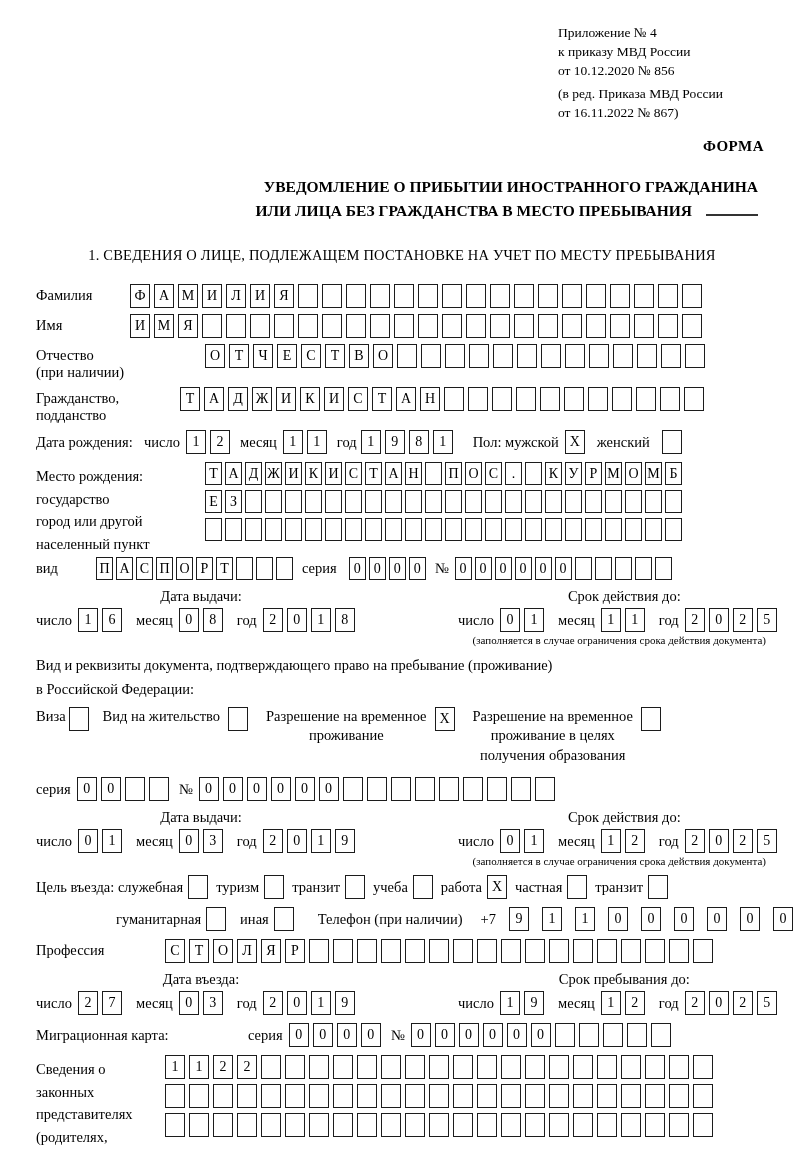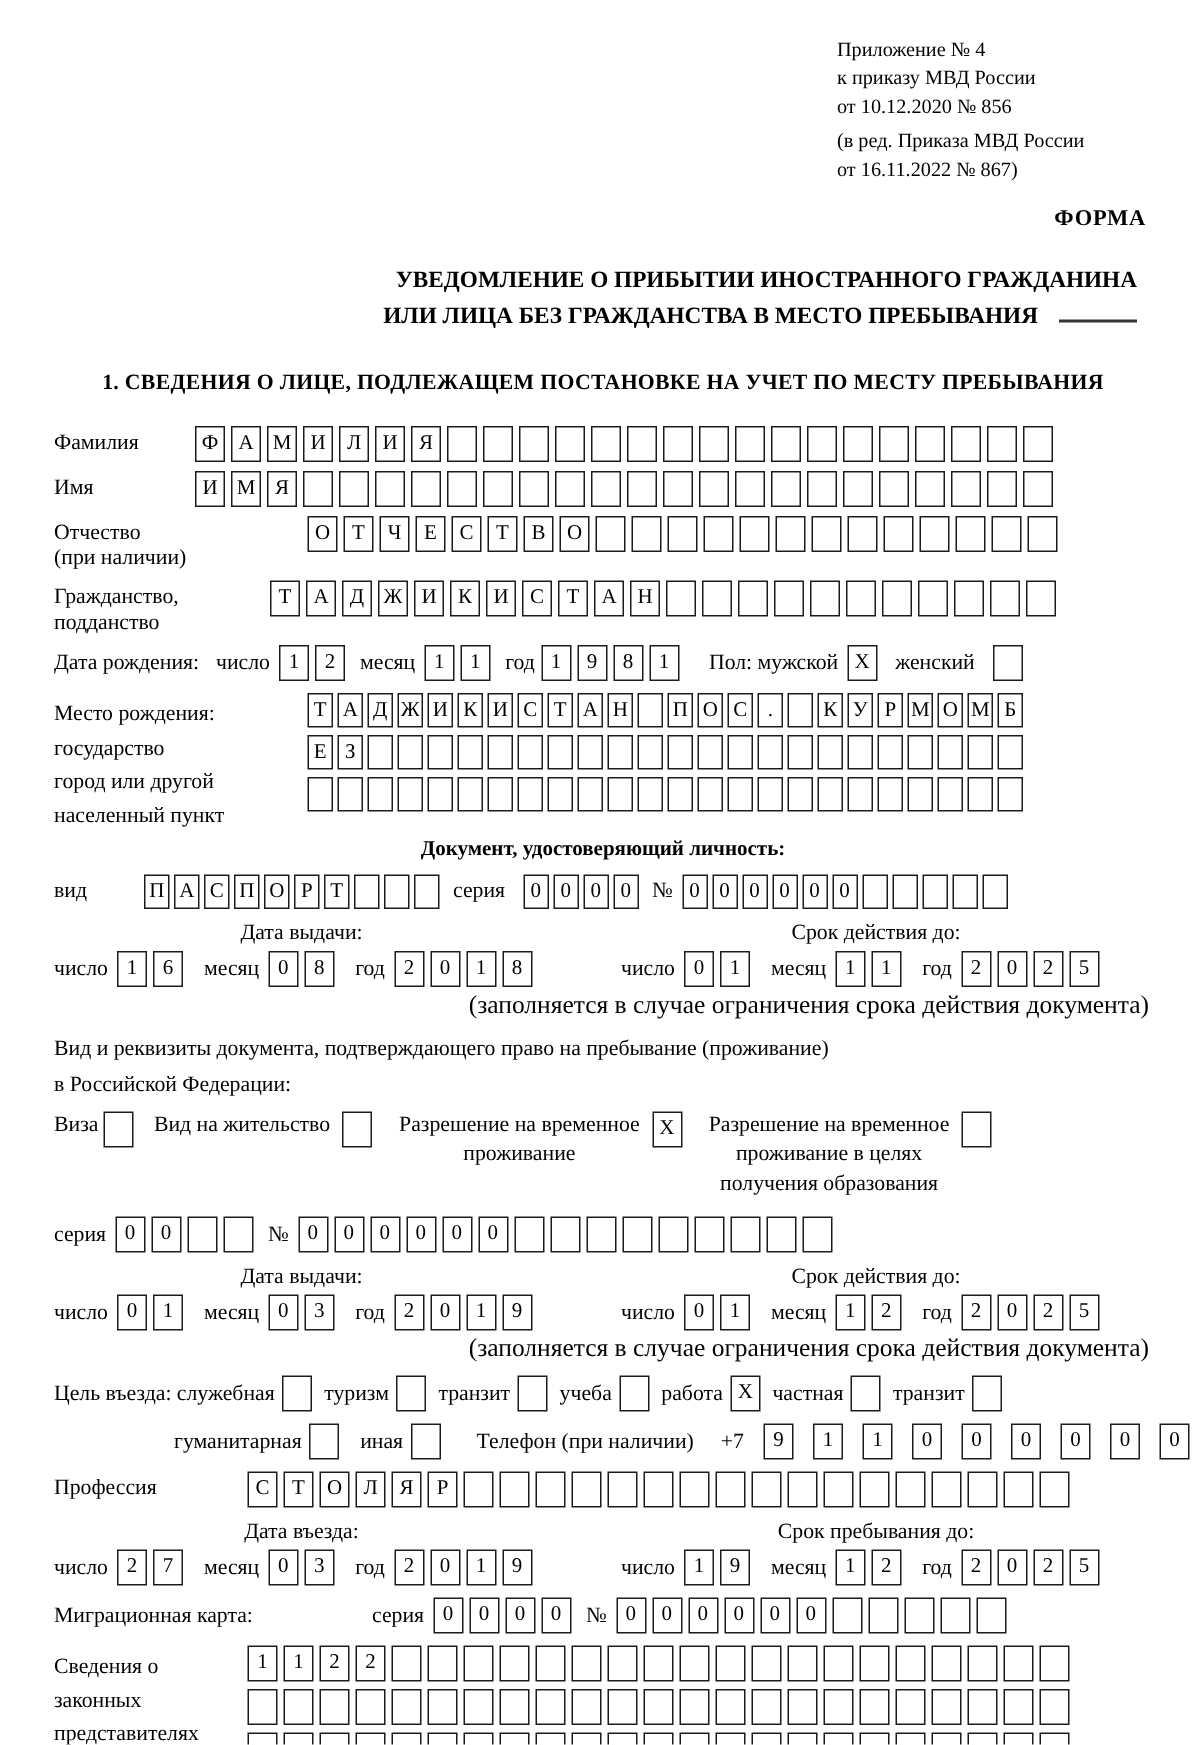--- a/index.html
+++ b/index.html
@@ -7,47 +7,47 @@
   .page{padding:24px 32px 0 36px;box-sizing:border-box;width:800px;}
 
   
   .hdr{margin-left:auto;width:210px;line-height:1.4;font-size:13.5px;}
   .hdr .ed{margin-top:4px;}
   .forma{text-align:right;font-weight:bold;font-size:15px;margin:16px 4px 20px 0;letter-spacing:.5px;}
 
   
   .title{text-align:right;font-weight:bold;font-size:15.5px;line-height:1.55;margin:0 10px 24px 10px;}
   .t-underline{display:inline-block;width:52px;border-bottom:2px solid #333;margin-left:14px;}
-  .sec-head{text-align:center;font-weight:bold;font-size:14.5px;margin-bottom:20px;letter-spacing:.2px;}
+  .sec-head{text-align:center;font-weight:normal;font-size:14.5px;margin-bottom:20px;letter-spacing:.2px;}
 
   
   .cells{display:inline-flex;flex-wrap:nowrap;}
   .cell{display:inline-flex;flex:none;align-items:center;justify-content:center;
         width:20px;height:24px;border:1.8px solid #1c1c1c;margin-right:4px;
         font-size:14px;line-height:1;box-sizing:border-box;background:#fff;}
   .sm .cell{width:17px;height:23px;margin-right:3px;}
   .frow{display:flex;align-items:flex-start;margin-bottom:6px;}
   .frow .lbl{flex:none;padding-top:3px;}
   .w94{width:94px;} .w144{width:144px;} .w169{width:169px;} .w60{width:60px;} .w129{width:129px;} .w212{width:212px;}
   .mcol{display:flex;flex-direction:column;}
   .mcol .cells{margin-bottom:5px;}
   .inl{display:flex;align-items:center;flex-wrap:nowrap;}
   .inl > span{flex:none;}
   .gap{margin:0 6px;}
 
   .doc-head{text-align:center;font-weight:bold;font-size:14px;margin:4px 0 8px 0;}
 
   
-  .daterow{display:flex;margin-bottom:2px;}
+  .daterow{display:flex;margin-bottom:2px;gap:44px;}
   .dg{width:330px;}
   .dg2{margin-left:48px;width:340px;}
   .dg-head{text-align:center;margin-bottom:3px;}
   .dg-line{display:flex;align-items:center;}
   .dg-line .cells{margin:0 10px 0 6px;}
-  .note{text-align:right;font-size:17px;margin:2px 2px 8px 0;}
+  .note{text-align:right;font-size:11px;margin:2px 2px 8px 0;}
 
   .intro{line-height:1.6;margin-bottom:6px;}
 
   
   .opts{display:flex;align-items:flex-start;margin-bottom:12px;}
   .opt{display:flex;align-items:flex-start;margin-right:14px;}
   .opt .txt{line-height:1.35;}
   .opt .txt.c{text-align:center;}
   .opt .cell{margin-left:8px;}
 
@@ -305,21 +305,20 @@
           <span class="cell"></span>
           <span class="cell"></span>
           <span class="cell"></span>
           <span class="cell"></span>
           <span class="cell"></span>
           <span class="cell"></span>
         </span>
     </span>
   </div>
 
-  <div class="doc-head">Документ, удостоверяющий личность:</div>
   <div class="frow inl sm" style="align-items:center;margin-bottom:8px;">
     <span class="w60">вид</span>
     <span class="cells">
         <span class="cell">П</span>
         <span class="cell">А</span>
         <span class="cell">С</span>
         <span class="cell">П</span>
         <span class="cell">О</span>
         <span class="cell">Р</span>
         <span class="cell">Т</span>

